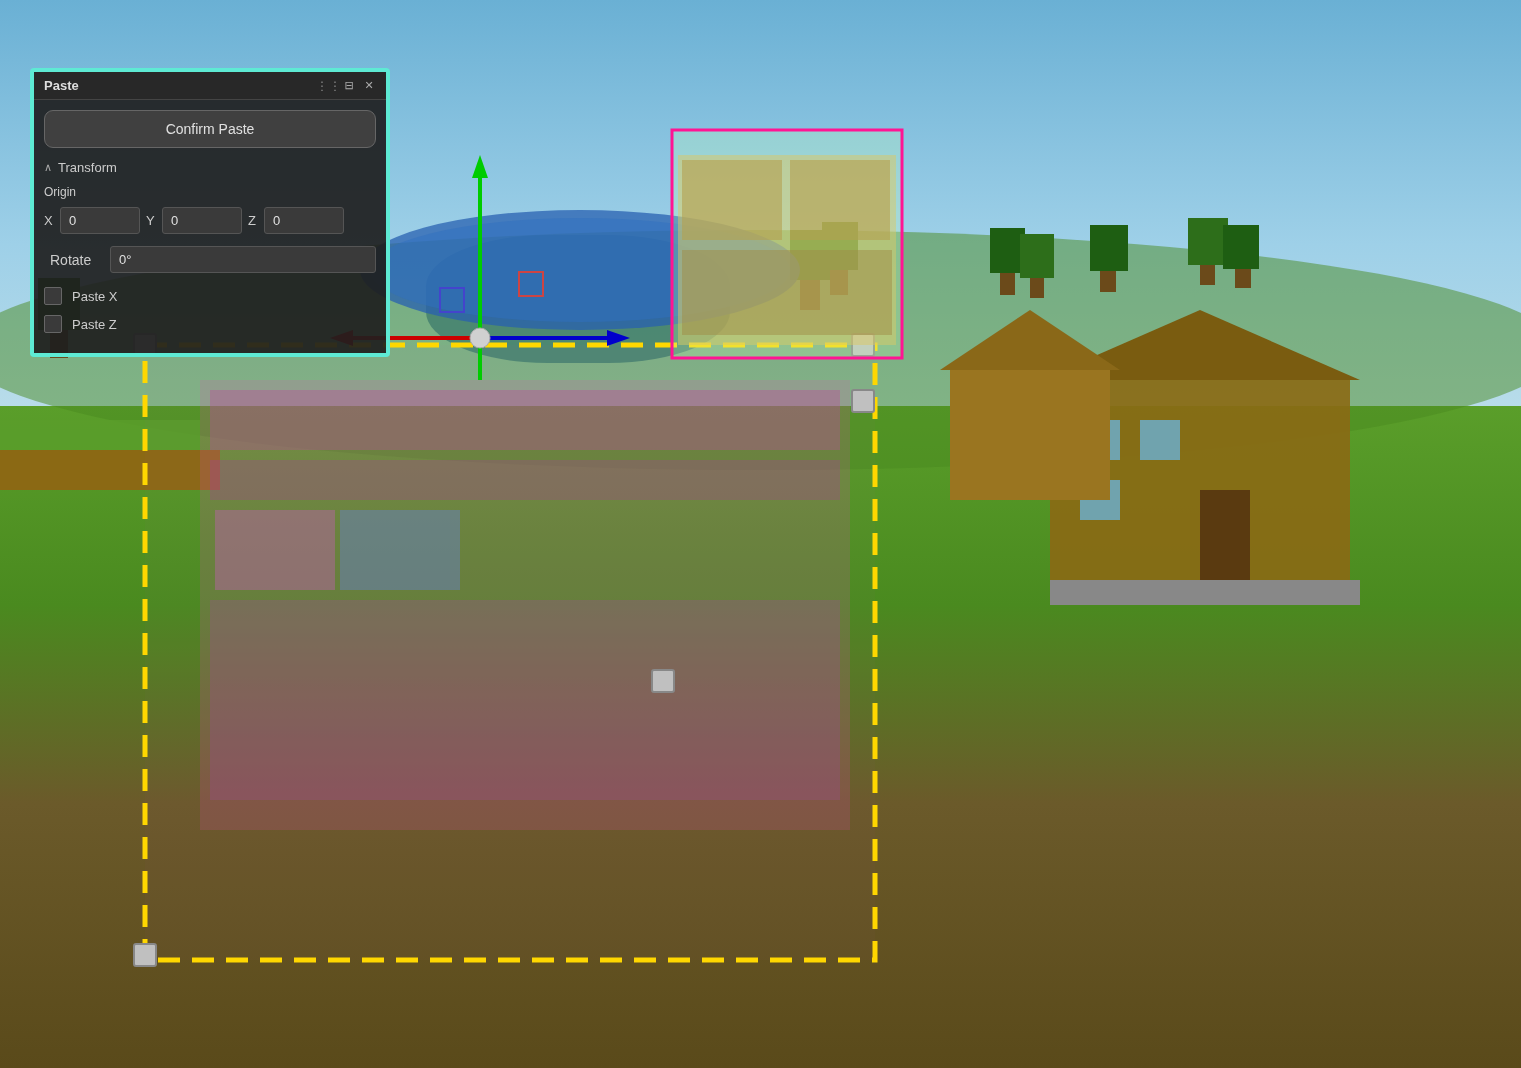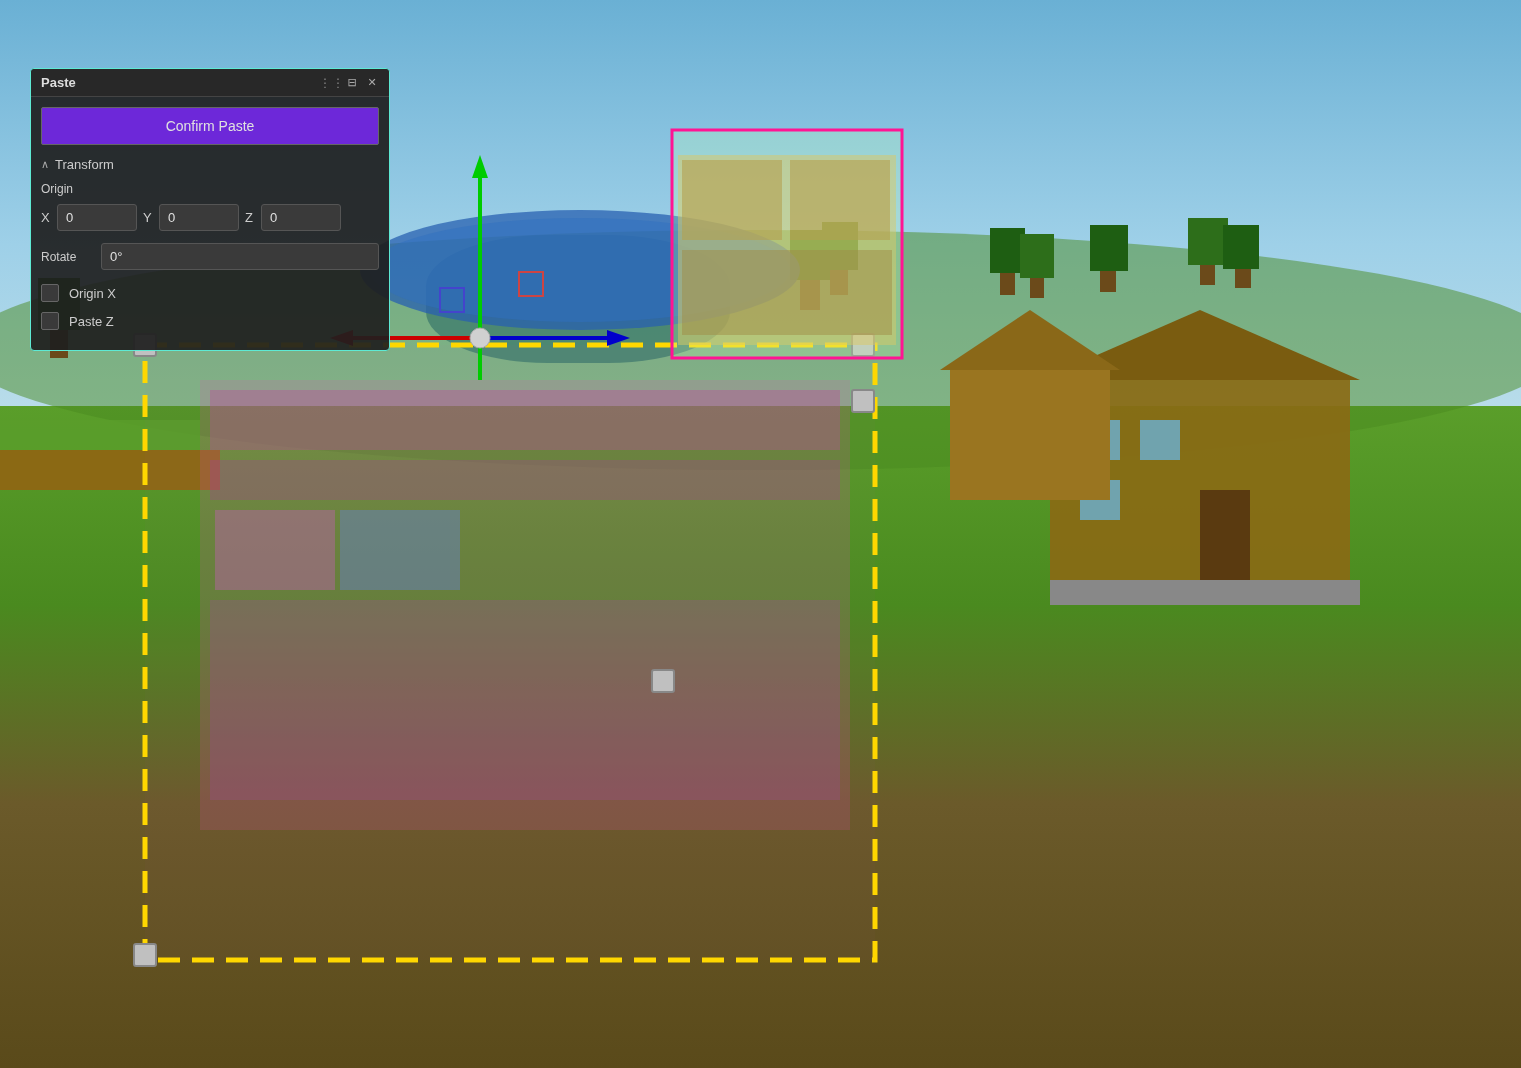--- a/index.html
+++ b/index.html
@@ -57,21 +57,21 @@
       border-radius: 40%;
     }
 
     
     .panel {
       position: absolute;
       top: 68px;
       left: 30px;
       width: 360px;
       background: rgba(30, 30, 30, 0.92);
-      border: 1px solid #5eead4;
+      border: 4px solid #5eead4;
       border-radius: 4px;
       color: #e0e0e0;
       font-size: 13px;
       z-index: 100;
     }
 
     .panel-header {
       display: flex;
       align-items: center;
       justify-content: space-between;
@@ -107,23 +107,23 @@
       justify-content: center;
     }
 
     .panel-content {
       padding: 10px;
     }
 
     .confirm-paste-btn {
       width: 100%;
       padding: 10px;
-      background: #6d28d9;
+      background: #404040;
       border: 1px solid #666;
-      border-radius: 2px;
+      border-radius: 9px;
       color: #e0e0e0;
       font-size: 14px;
       cursor: pointer;
       margin-bottom: 12px;
       font-family: inherit;
     }
 
     .section-header {
       display: flex;
       align-items: center;
@@ -170,22 +170,23 @@
 
     .rotate-row {
       display: flex;
       align-items: center;
       gap: 10px;
       margin-bottom: 14px;
     }
 
     .rotate-label {
       color: #ccc;
-      font-size: 12px;
+      font-size: 14px;
       min-width: 50px;
+      margin-left: 6px;
     }
 
     .rotate-select {
       flex: 1;
       padding: 5px 8px;
       background: #3a3a3a;
       border: 1px solid #555;
       border-radius: 3px;
       color: #e0e0e0;
       font-size: 13px;
@@ -370,21 +371,21 @@
         <option>0°</option>
         <option>90°</option>
         <option>180°</option>
         <option>270°</option>
       </select>
     </div>
 
     
     <div class="mirror-row">
       <div class="mirror-checkbox"></div>
-      <span class="mirror-label">Origin X</span>
+      <span class="mirror-label">Paste X</span>
     </div>
 
     
     <div class="mirror-row">
       <div class="mirror-checkbox"></div>
       <span class="mirror-label">Paste Z</span>
     </div>
   </div>
 </div>
 

